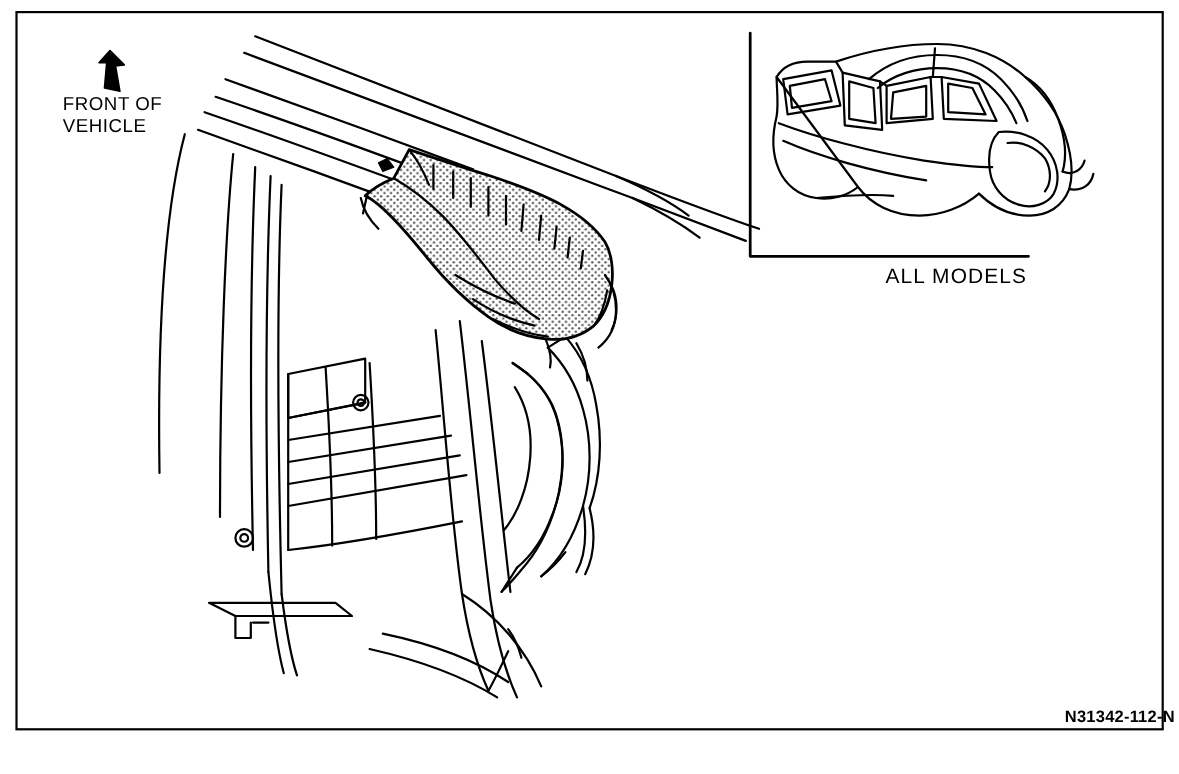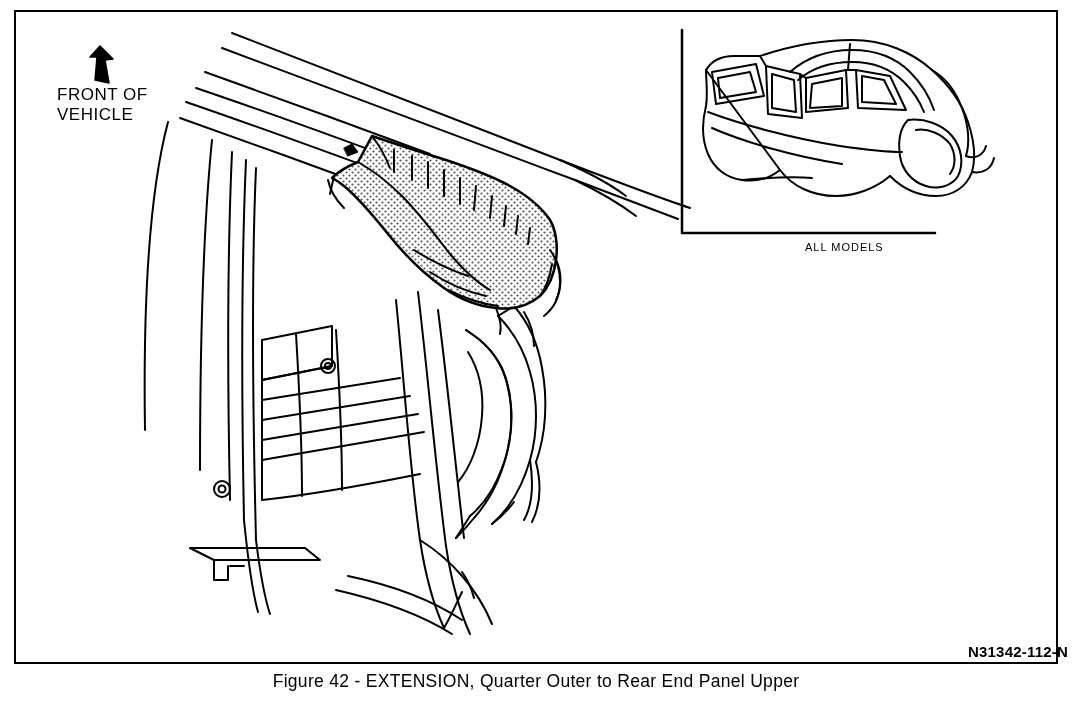--- a/index.html
+++ b/index.html
@@ -43,21 +43,21 @@
     top: 85px;
     font-size: 17px;
     line-height: 20px;
     letter-spacing: 0.5px;
     white-space: pre-line;
   }
   .label-allmodels {
     position: absolute;
     left: 805px;
     top: 241px;
-    font-size: 11px;
+    font-size: 19px;
     letter-spacing: 1px;
     text-align: right;
   }
   .label-partnum {
     position: absolute;
     left: 968px;
     top: 643px;
     font-size: 15px;
     font-weight: bold;
     letter-spacing: 0.2px;
@@ -242,15 +242,14 @@
         <path d="M850 44 L848 70"></path>
       </g>
 
     </g>
   </svg>
 
   <div class="label-front">FRONT OF
 VEHICLE</div>
   <div class="label-allmodels">ALL MODELS</div>
   <div class="label-partnum">N31342-112-N</div>
-  <div class="caption">Figure 42 - EXTENSION, Quarter Outer to Rear End Panel Upper</div>
 
 </div>
 
 </body></html>

